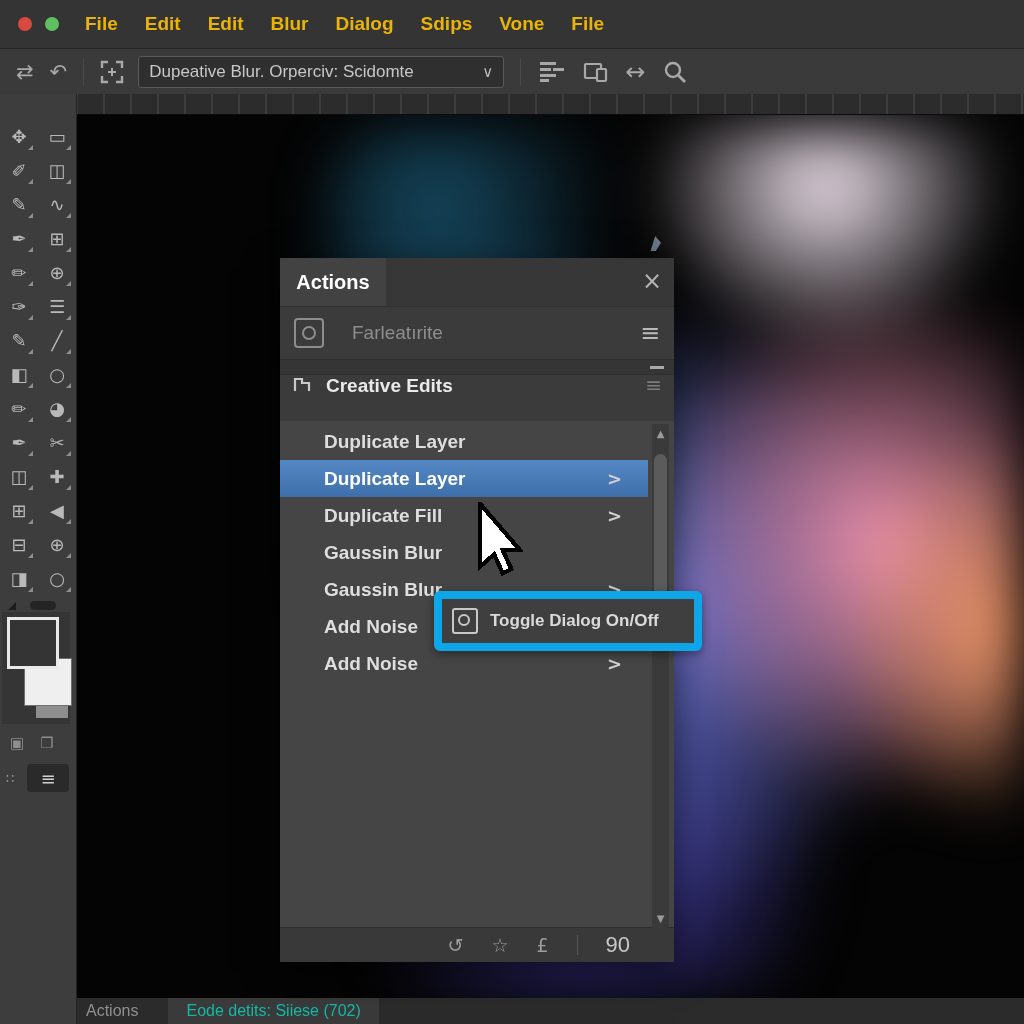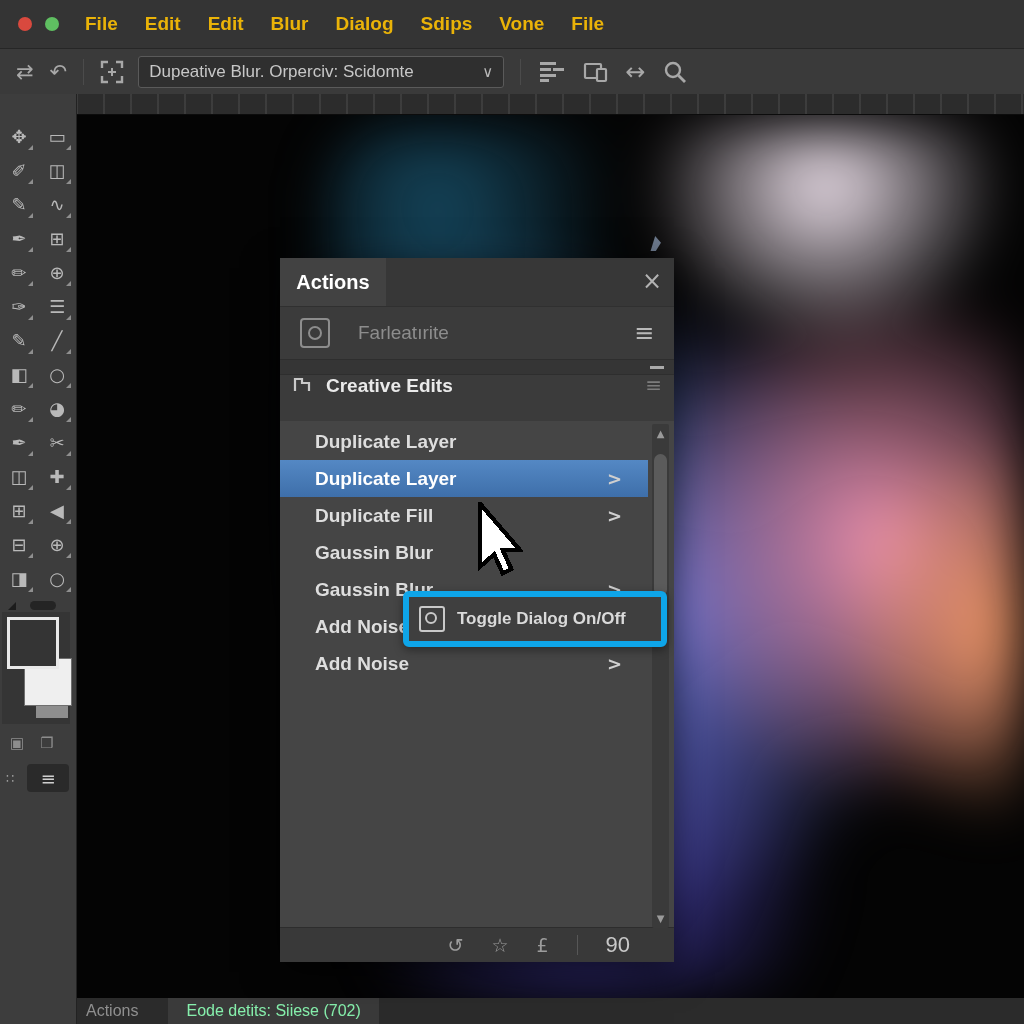--- a/index.html
+++ b/index.html
@@ -70,66 +70,66 @@
                 clip-path:polygon(20% 100%,55% 0,100% 45%,60% 100%);opacity:.85;}
 
   
   .panel{position:absolute;left:280px;top:258px;width:394px;height:704px;background:#3b3b3b;
          box-shadow:0 10px 34px rgba(0,0,0,.6);z-index:5;display:flex;flex-direction:column;}
   .panel-tabbar{height:48px;background:#373737;position:relative;border-bottom:1px solid #303030;}
   .panel-tab{position:absolute;left:0;top:0;width:106px;height:48px;background:#424242;
              display:flex;align-items:center;justify-content:center;}
   .panel-title{color:#fff;font-size:20px;font-weight:700;}
   .panel-close{position:absolute;right:12px;top:10px;color:#b3b3b3;font-size:24px;line-height:26px;cursor:pointer;}
-  .panel-header{height:52px;display:flex;align-items:center;padding:0 20px;}
+  .panel-header{height:52px;display:flex;align-items:center;padding:0 14px;}
   .ph-icon{width:26px;height:26px;border:2px solid #8d8d8d;border-radius:4px;position:relative;flex:none;}
   .ph-icon::after{content:"";position:absolute;left:6px;top:6px;width:10px;height:10px;border:2px solid #8d8d8d;border-radius:50%;}
   .ph-label{color:#8d8d8d;font-size:19px;margin-left:28px;flex:1;}
   .hamburger{color:#b9b9b9;font-size:24px;line-height:1;}
   .panel-divider{height:14px;background:#353535;border-top:1px solid #2e2e2e;border-bottom:1px solid #2e2e2e;
                  display:flex;align-items:center;justify-content:flex-end;padding-right:10px;}
   .divider-dash{width:14px;height:3px;background:#aaa;}
   .set-row{height:46px;display:flex;padding:0 12px;}
   .set-icon{flex:none;}
   .set-label{color:#eaeaea;font-size:19px;font-weight:600;margin-left:12px;flex:1;}
   .set-row .hamburger{color:#7d7d7d;font-size:20px;}
   .actions-list{flex:1;background:#454545;position:relative;padding-top:2px;}
-  .action-item{height:37px;display:flex;align-items:center;padding-left:35px;padding-right:10px;
+  .action-item{height:37px;display:flex;align-items:center;padding-left:44px;padding-right:10px;
                margin-right:26px;color:#dedede;font-size:19px;font-weight:600;cursor:pointer;}
   .action-item .label{flex:1;}
   .action-item .chevron{visibility:hidden;color:#cfcfcf;font-size:18px;font-weight:700;margin-right:16px;}
   .action-item .chevron.show{visibility:visible;}
   .action-item.selected{background:linear-gradient(#5488c4,#3e6faa);color:#fff;margin-right:26px;}
   .scrollbar{position:absolute;right:5px;top:3px;width:17px;height:504px;background:#3a3a3a;border-radius:2px;}
   .scroll-up{position:absolute;top:4px;left:0;width:100%;text-align:center;color:#9a9a9a;font-size:10px;}
   .scroll-down{position:absolute;bottom:4px;left:0;width:100%;text-align:center;color:#9a9a9a;font-size:10px;}
   .scroll-thumb{position:absolute;top:30px;left:2px;width:13px;height:142px;background:#5b5b5b;border-radius:7px;}
   .panel-footer{height:34px;background:#393939;border-top:1px solid #2d2d2d;display:flex;align-items:center;
                 justify-content:flex-end;padding-right:44px;gap:28px;}
   .pf-icon{color:#9c9c9c;font-size:19px;line-height:1;cursor:pointer;}
   .pf-sep{width:1px;height:20px;background:#575757;}
   .pf-count{color:#c9c9c9;font-size:22px;}
 
   
-  .tooltip{position:absolute;left:403px;top:591px;width:232px;height:44px;background:#3f3f3f;
-           border:6px solid #0ea5e9;border-radius:6px;display:flex;align-items:center;
+  .tooltip{position:absolute;left:434px;top:591px;width:232px;height:44px;background:#3f3f3f;
+           border:8px solid #0ea5e9;border-radius:6px;display:flex;align-items:center;
            padding:0 10px;z-index:9;box-shadow:0 3px 10px rgba(0,0,0,.4);}
   .tt-icon{width:22px;height:22px;border:2px solid #c9c9c9;border-radius:3px;position:relative;flex:none;}
   .tt-icon::after{content:"";position:absolute;left:4px;top:4px;width:8px;height:8px;border:2px solid #c9c9c9;border-radius:50%;}
   .tt-label{color:#dadada;font-size:17px;font-weight:600;margin-left:12px;white-space:nowrap;}
 
   
   .cursor{position:absolute;left:477px;top:502px;z-index:20;pointer-events:none;}
 
   
   .statusbar{position:absolute;left:76px;top:998px;width:948px;height:26px;background:#2b2b2b;
              display:flex;align-items:center;}
   .sb-label{color:#8f8f8f;font-size:16px;margin-left:10px;}
   .sb-box{height:26px;background:#3a3a3a;margin-left:30px;display:flex;align-items:center;
-          padding:0 18px;color:#86efac;font-size:16px;}
+          padding:0 18px;color:#14b8a6;font-size:16px;}
 </style>
 </head>
 <body>
 
 <div id="app">
 
   <div class="menubar">
     <span class="dot red"></span>
     <span class="dot green"></span>
     <div class="menu-items">

